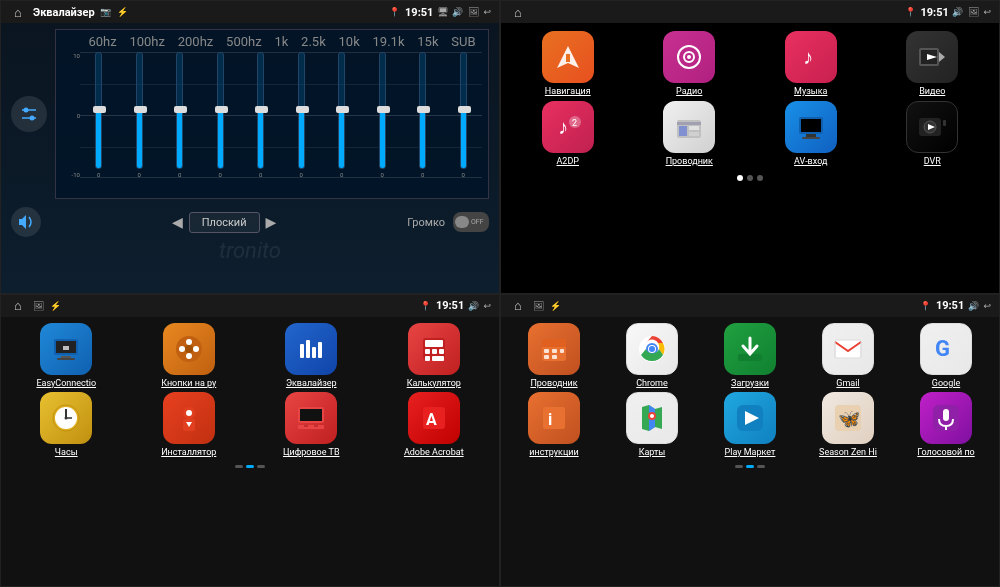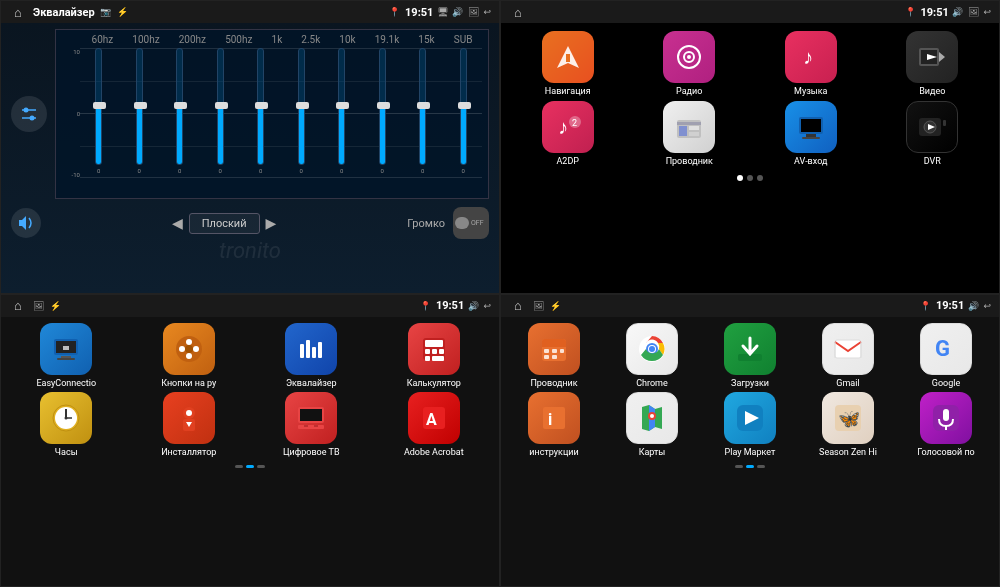--- a/index.html
+++ b/index.html
@@ -100,21 +100,21 @@
       border: 1px solid #334;
       background: rgba(0,20,40,0.8);
       padding: 4px 6px;
       position: relative;
       overflow: hidden;
     }
 
     .eq-freq-labels {
       display: flex;
       justify-content: space-around;
-      font-size: 10px;
+      font-size: 13px;
       color: #888;
       margin-bottom: 3px;
       padding-left: 20px;
     }
 
     .eq-slider-col {
       flex: 1;
       display: flex;
       flex-direction: column;
       align-items: center;
@@ -157,21 +157,21 @@
       gap: 8px;
     }
 
     .eq-vol-label {
       font-size: 11px;
       color: #aaa;
     }
 
     .eq-toggle {
       width: 36px;
-      height: 32px;
+      height: 20px;
       background: #444;
       border-radius: 8px;
       position: relative;
       display: flex;
       align-items: center;
       padding: 2px;
     }
     .eq-toggle-knob {
       width: 14px;
       height: 12px;
@@ -238,20 +238,21 @@
       font-size: 22px;
       position: relative;
       overflow: hidden;
     }
 
     .app-label {
       font-size: 9px;
       color: #fff;
       text-align: right;
       line-height: 1.2;
+      text-decoration: underline;
     }
 
     .page-dots {
       display: flex;
       justify-content: center;
       gap: 4px;
       padding: 4px 0;
     }
     .page-dot {
       width: 6px;

